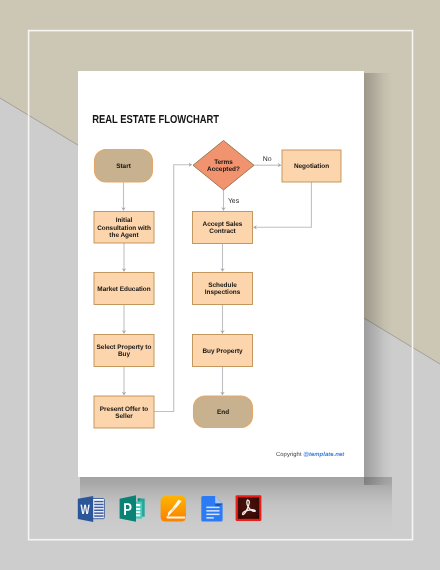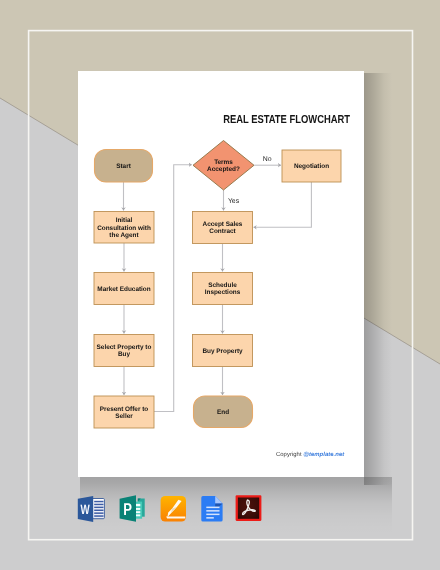--- a/index.html
+++ b/index.html
@@ -2,21 +2,21 @@
 <html><head>
 <meta charset="utf-8">
 <style>
   html,body{margin:0;padding:0;}
   body{width:440px;height:570px;overflow:hidden;
        font-family:"Liberation Sans",sans-serif;background:#cdcdce;
        -webkit-font-smoothing:antialiased;text-rendering:geometricPrecision;}
   #stage{position:relative;width:440px;height:570px;overflow:hidden;}
   .layer{position:absolute;left:0;top:0;width:440px;height:570px;}
   .page{position:absolute;left:78px;top:71px;width:286px;height:406px;background:#ffffff;}
-  .title{position:absolute;left:78px;width:286px;top:114.1px;text-align:right;
+  .title{position:absolute;left:78px;width:286px;top:114.1px;text-align:left;
          font-weight:bold;font-size:11.5px;color:#151515;line-height:12px;}
   .title span{display:inline-block;transform:scaleX(0.818);transform-origin:center;}
   .copy{position:absolute;left:78px;width:286px;top:452.0px;text-align:right;
         padding-right:19.8px;box-sizing:border-box;font-size:5.9px;color:#3b3b3b;
         letter-spacing:0.04px;}
   .copy .tn{color:#3b7ddd;font-style:italic;font-weight:bold;}
   .icons{position:absolute;left:0;top:492px;width:440px;height:44px;}
 </style>
 </head>
 <body>

